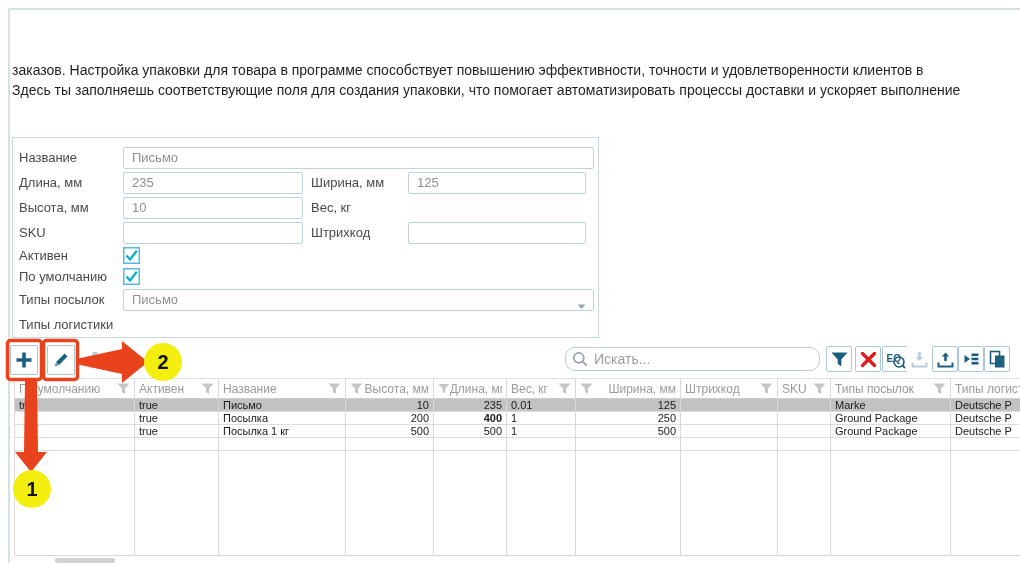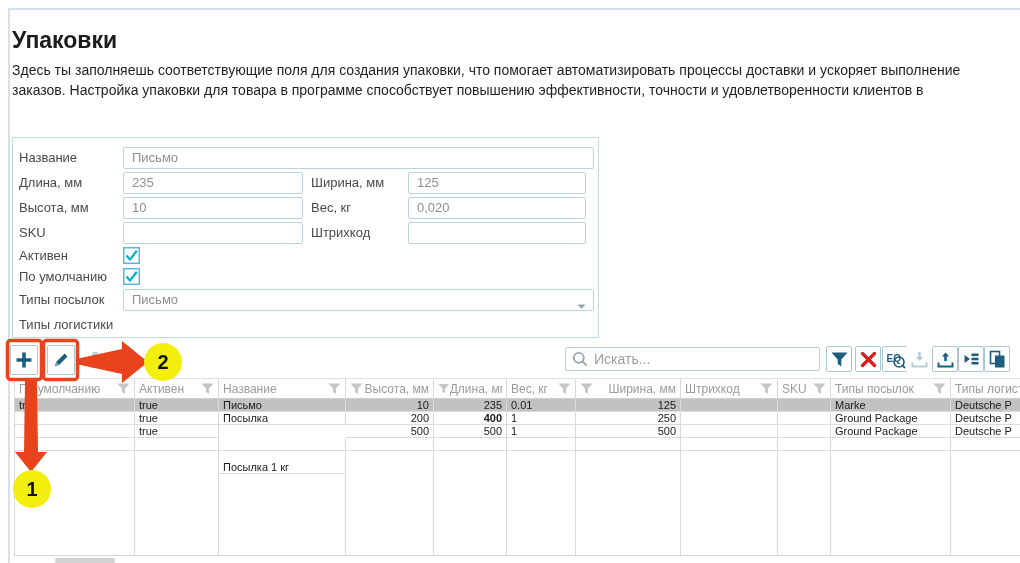--- a/index.html
+++ b/index.html
@@ -25,21 +25,21 @@
   .checkbox { width:17px; height:17px; display:inline-block; }
   
   .btn { position:absolute; width:28px; height:30px; border:1px solid #a9c7d4; border-radius:2px;
     background:#fff; display:flex; align-items:center; justify-content:center; }
   .iconbtn { position:absolute; top:346px; width:26px; height:26px; border:1px solid #a9c7d4;
     border-radius:2px; background:#fff; display:flex; align-items:center; justify-content:center; }
   .iconbtn.noborder { border:none; }
   .stampbtn { position:absolute; left:82px; top:347px; width:25px; height:26px; border:none;
     background:#fff; display:flex; align-items:center; justify-content:center; }
   .searchbox { position:absolute; left:565px; top:347px; width:255px; height:24px;
-    border:1px solid #b9cfda; border-radius:2px; background:#fff; display:flex; align-items:center; padding:0 6px; }
+    border:1px solid #b9cfda; border-radius:10px; background:#fff; display:flex; align-items:center; padding:0 6px; }
   .searchbox input { border:none; outline:none; flex:1; font-family:inherit; font-size:14px;
     color:#6b6b6b; margin-left:6px; background:transparent; }
   .searchbox input::placeholder { color:#9e9e9e; }
   
   .grid { position:absolute; left:14px; top:378px; width:1006px; height:178px; overflow:hidden;
     border-top:1px solid #e0e0e0; border-left:1px solid #d9d9d9; border-bottom:1px solid #cfd9de; background:#fff; }
   .thead { display:flex; height:20px; }
   .th { height:20px; border-right:1px solid #d9d9d9; border-bottom:1px solid #cfcfcf;
     display:flex; align-items:center; font-size:12px; color:#9b9b9b; padding:0 4px; flex:none; overflow:hidden; white-space:nowrap; }
   .th .lbl { overflow:hidden; white-space:nowrap; }
@@ -58,42 +58,40 @@
   .overlay { position:absolute; inset:0; pointer-events:none; z-index:50; }
   .badge { position:absolute; width:38px; height:38px; border-radius:50%; background:#f4ee0e;
     color:#111; font-size:20px; font-weight:bold; display:flex; align-items:center; justify-content:center; z-index:60; }
 </style>
 </head>
 <body>
 
 <div class="page">
   <div class="frame"></div>
 
-  <div class="title">Упаковки</div>
   <div class="desc">
+    <div>заказов. Настройка упаковки для товара в программе способствует повышению эффективности, точности и удовлетворенности клиентов в</div>
     <div>Здесь ты заполняешь соответствующие поля для создания упаковки, что помогает автоматизировать процессы доставки и ускоряет выполнение</div>
-    <div>заказов. Настройка упаковки для товара в программе способствует повышению эффективности, точности и удовлетворенности клиентов в</div>
   </div>
 
   <div class="form-panel">
     <div class="frow">
       <span class="flabel">Название</span>
       <input class="inp w-full" readonly="" value="Письмо" style="">
     </div>
     <div class="frow">
       <span class="flabel">Длина, мм</span>
       <input class="inp w-h1" readonly="" value="235" style="">
       <span class="flabel2">Ширина, мм</span>
       <input class="inp w-h2" readonly="" value="125" style="">
     </div>
     <div class="frow">
       <span class="flabel">Высота, мм</span>
       <input class="inp w-h1" readonly="" value="10" style="">
       <span class="flabel2">Вес, кг</span>
-      <input class="inp w-h2" readonly="" value="0,020" style="">
     </div>
     <div class="frow">
       <span class="flabel">SKU</span>
       <input class="inp w-h1" readonly="" value="" style="">
       <span class="flabel2">Штрихкод</span>
       <input class="inp w-h2" readonly="" value="" style="">
     </div>
     <div class="frow cb">
       <span class="flabel">Активен</span>
       <span class="checkbox">
@@ -290,21 +288,21 @@
           <div class="td" style="width: 69px;">1</div>
           <div class="td num" style="width: 105px;">250</div>
           <div class="td" style="width: 97px;"></div>
           <div class="td" style="width: 53px;"></div>
           <div class="td" style="width: 120px;">Ground Package</div>
           <div class="td" style="width: 120px;">Deutsche P</div>
         </div>
         <div class="tr">
           <div class="td" style="width: 120px;"></div>
           <div class="td" style="width: 84px;">true</div>
-          <div class="td" style="width: 127px; margin-top: 36px;">Посылка 1 кг</div>
+          <div class="td" style="width: 127px;">Посылка 1 кг</div>
           <div class="td num" style="width: 88px;">500</div>
           <div class="td num" style="width: 73px;">500</div>
           <div class="td" style="width: 69px;">1</div>
           <div class="td num" style="width: 105px;">500</div>
           <div class="td" style="width: 97px;"></div>
           <div class="td" style="width: 53px;"></div>
           <div class="td" style="width: 120px;">Ground Package</div>
           <div class="td" style="width: 120px;">Deutsche P</div>
         </div>
         <div class="tr">

